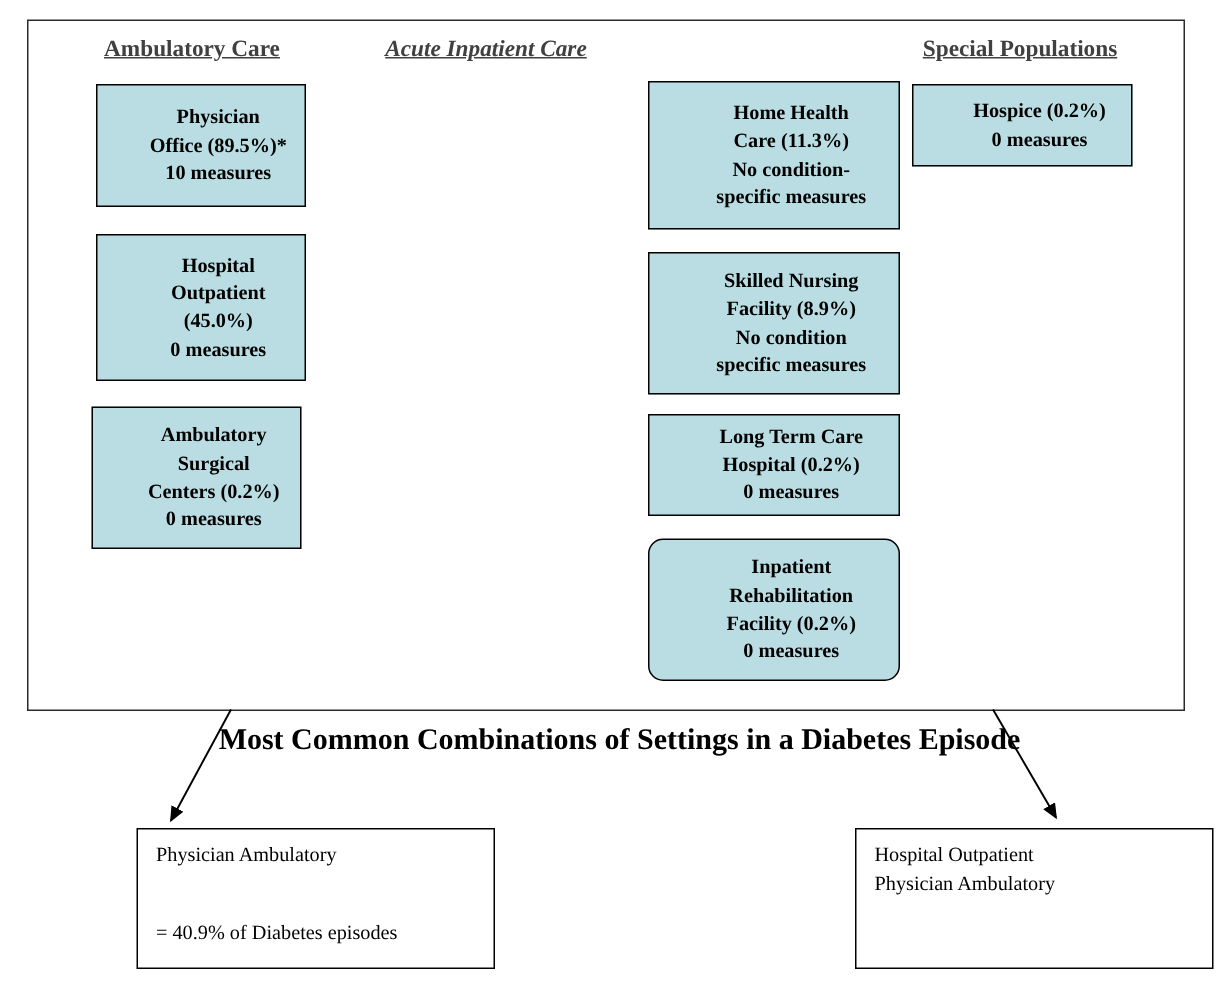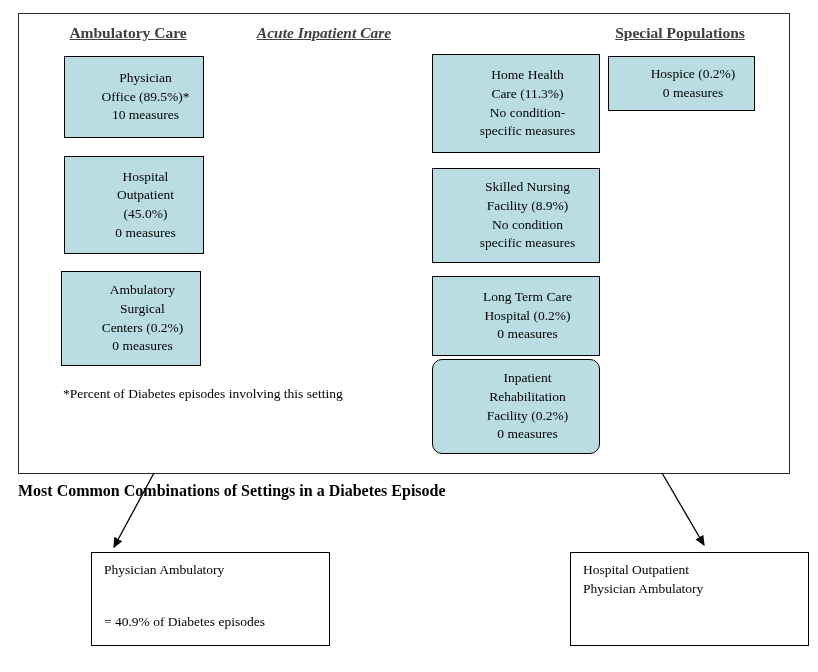--- a/index.html
+++ b/index.html
@@ -39,35 +39,35 @@
   .hdr-post { left: 420px; width: 142px; }
   .hdr-spec { left: 573px; width: 176px; }
   .setting-box {
     position: absolute;
     background: var(--box-fill, #b9dde2);
     border: 1px solid var(--box-border, #000000);
     display: flex;
     align-items: center;
     justify-content: center;
     text-align: center;
-    font-weight: normal;
+    font-weight: bold;
     font-size: 13.5px;
     line-height: 1.38;
     color: #000000;
     white-space: pre-line;
     box-sizing: border-box;
     padding-left: 23px;
   }
   .box-physician-office     { left: 45px;  top: 42px;  width: 140px; height: 82px; }
   .box-hospital-outpatient  { left: 45px;  top: 142px; width: 140px; height: 98px; }
   .box-ambulatory-surgical  { left: 42px;  top: 257px; width: 140px; height: 95px; }
   .box-hospital-acute       { left: 204px; top: 42px;  width: 197px; height: 82px; }
   .box-home-health          { left: 413px; top: 40px;  width: 168px; height: 99px; }
   .box-skilled-nursing      { left: 413px; top: 154px; width: 168px; height: 95px; }
-  .box-long-term-care       { left: 413px; top: 262px; width: 168px; height: 80px; }
+  .box-long-term-care       { left: 413px; top: 262px; width: 168px; height: 68px; }
   .box-inpatient-rehab      { left: 413px; top: 345px; width: 168px; height: 95px; border-radius: 10px; }
   .box-hospice              { left: 589px; top: 42px;  width: 147px; height: 55px; }
   .footnote {
     position: absolute;
     left: 44px;
     top: 372px;
     font-size: 13.5px;
     color: #000000;
   }
   .arrows-svg {
@@ -76,22 +76,23 @@
     top: 0;
     width: 818px;
     height: 672px;
     pointer-events: none;
   }
   .bottom-title {
     position: absolute;
     left: 18px;
     top: 482px;
     width: 790px;
+    text-align: center;
     font-weight: bold;
-    font-size: 16px;
+    font-size: 20px;
     color: #000000;
   }
   .combo-box {
     position: absolute;
     top: 552px;
     width: 239px;
     height: 94px;
     border: 1px solid #000000;
     background: #ffffff;
     box-sizing: border-box;
@@ -150,21 +151,20 @@
     <div class="setting-box box-long-term-care">Long Term Care
 Hospital (0.2%)
 0 measures</div>
     <div class="setting-box box-inpatient-rehab">Inpatient
 Rehabilitation
 Facility (0.2%)
 0 measures</div>
     <div class="setting-box box-hospice">Hospice (0.2%)
 0 measures</div>
 
-    <div class="footnote">*Percent of Diabetes episodes involving this setting</div>
   </div>
 
   <svg class="arrows-svg" viewBox="0 0 818 672" xmlns="http://www.w3.org/2000/svg">
     <defs>
       <marker id="arrowhead" markerWidth="9" markerHeight="8" refX="7" refY="3.5" orient="auto">
         <path d="M0,0 L8,3.5 L0,7 Z" fill="#000000"></path>
       </marker>
     </defs>
     <line x1="154" y1="473" x2="114" y2="547" stroke="#000000" stroke-width="1.3" marker-end="url(#arrowhead)"></line>
     <line x1="662" y1="473" x2="704" y2="545" stroke="#000000" stroke-width="1.3" marker-end="url(#arrowhead)"></line>

